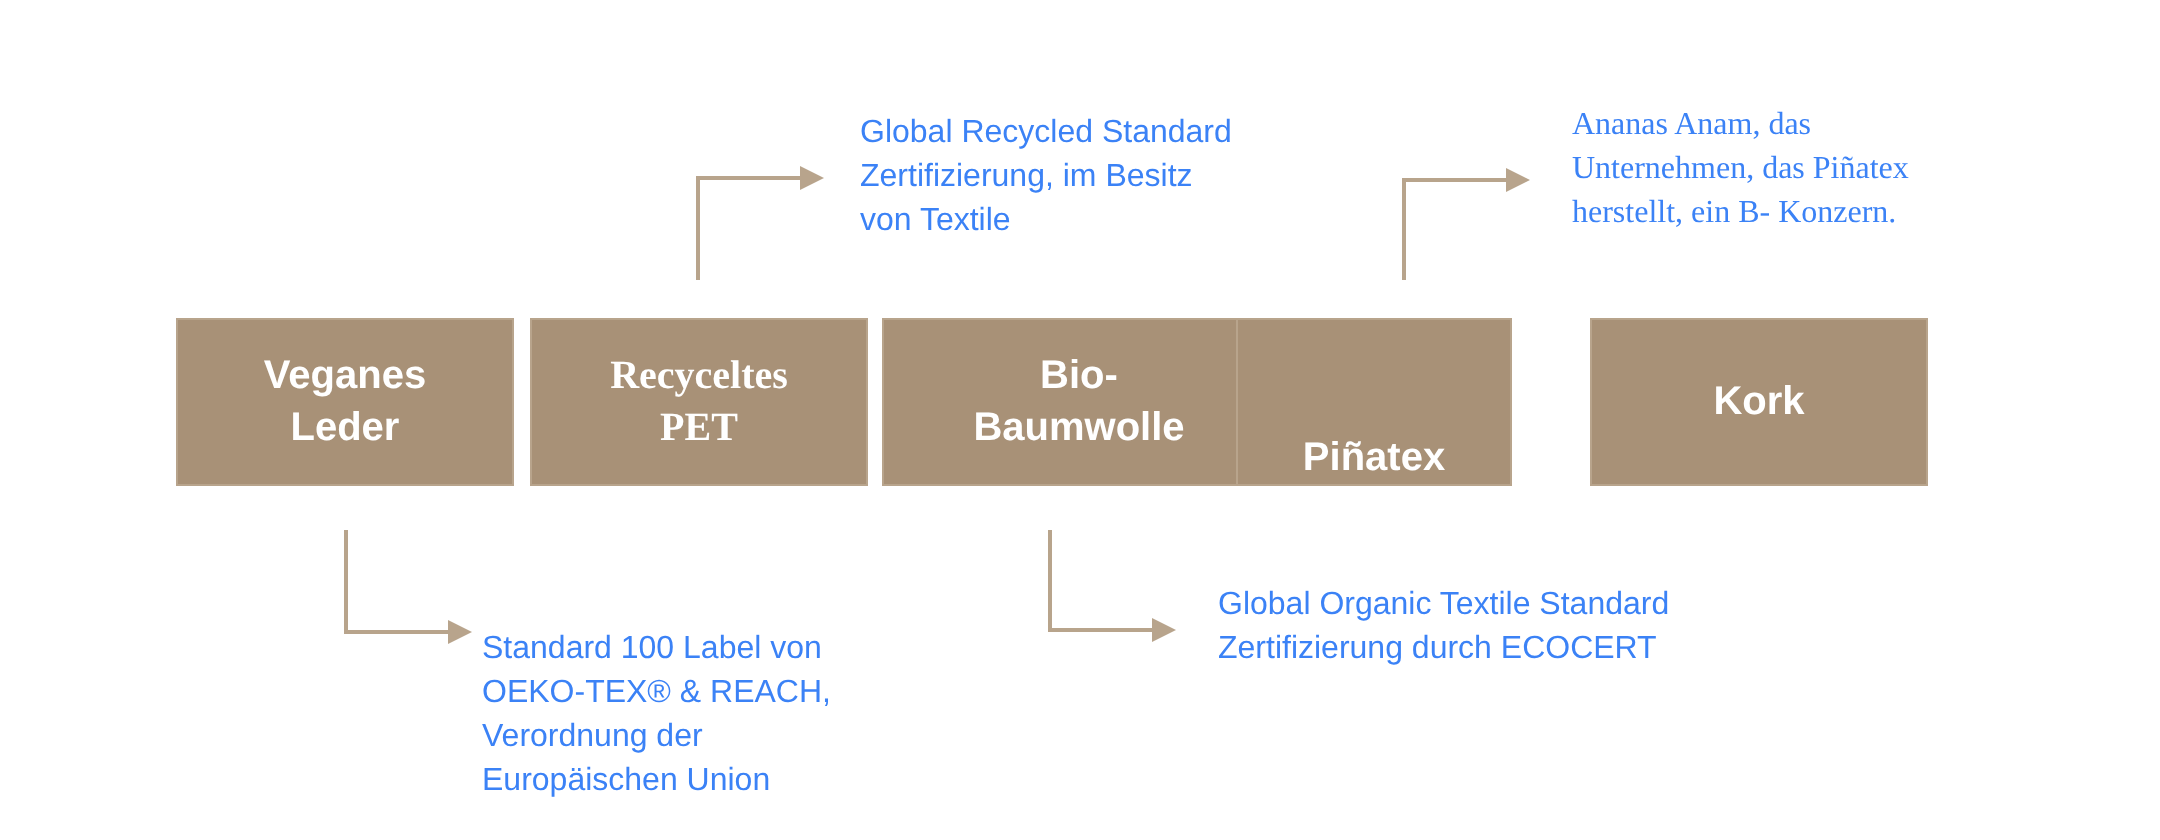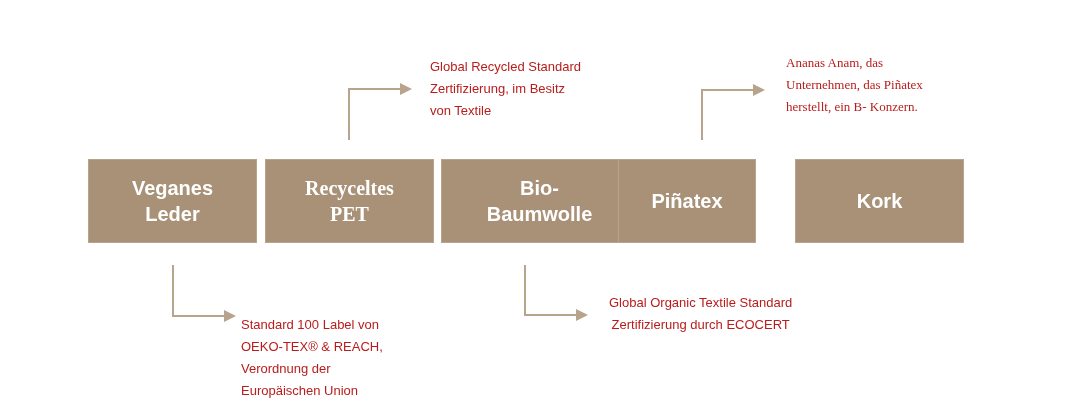--- a/index.html
+++ b/index.html
@@ -29,22 +29,22 @@
       font-weight: bold;
       font-size: 20px;
       line-height: 26px;
     }
     .box span {
       display: block;
       white-space: pre-line;
     }
     .note {
       position: absolute;
-      color: #b91c1c;
-      font-size: 13px;
+      color: #3b82f6;
+      font-size: 16px;
       line-height: 22px;
       white-space: pre-line;
     }
     svg.arrows {
       position: absolute;
       left: 0;
       top: 0;
       width: 1080px;
       height: 420px;
       pointer-events: none;
@@ -80,31 +80,31 @@
 Leder</span>
 </div>
 <div class="box" style="left:265px; width:169px;font-family:Liberation Serif, serif;">
   <span>Recyceltes
 PET</span>
 </div>
 <div class="box" style="left:441px; width:197px;">
   <span>Bio-
 Baumwolle</span>
 </div>
-<div class="box" style="left:618px; width:138px;">
+<div class="box" style="left:618px; width:138px;align-items:flex-end;">
   <span>Piñatex</span>
 </div>
 <div class="box" style="left:795px; width:169px;">
   <span>Kork</span>
 </div>
 
 <div class="note" style="left:241px; top:274px;margin-top:40px;">Standard 100 Label von
 OEKO-TEX® &amp; REACH,
 Verordnung der
 Europäischen Union</div>
 <div class="note" style="left:430px; top:56px;"> Global Recycled Standard
 Zertifizierung, im Besitz
 von Textile</div>
-<div class="note" style="left:609px; top:292px;text-align:center;">Global Organic Textile Standard
+<div class="note" style="left:609px; top:292px;">Global Organic Textile Standard
 Zertifizierung durch ECOCERT</div>
 <div class="note" style="left:786px; top:52px;font-family:Liberation Serif, serif;">Ananas Anam, das
 Unternehmen, das Piñatex
 herstellt, ein B- Konzern.</div>
 
 </body></html>

